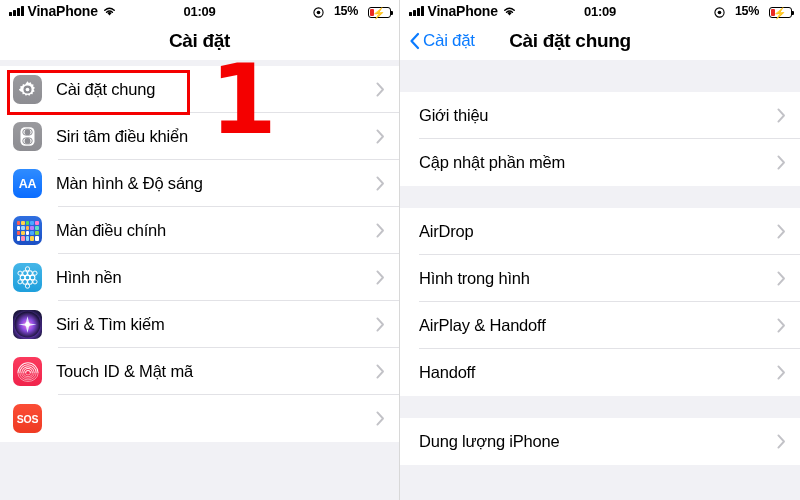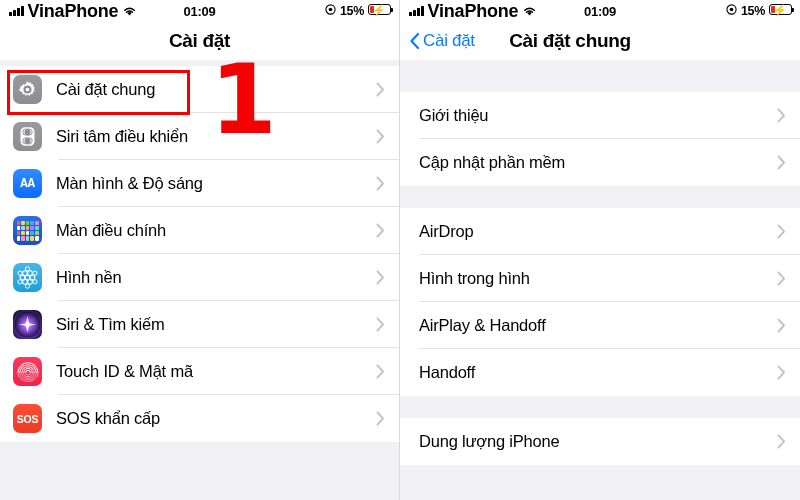--- a/index.html
+++ b/index.html
@@ -17,37 +17,37 @@
   .phone.left { border-right: 1px solid #d8d8d8; }
 
   
   .statusbar {
     height: 22px; display: flex; align-items: center;
     padding: 0 8px 0 9px; position: relative;
     background: #ffffff;
   }
   .sb-left { display: flex; align-items: center; gap: 4px; }
   .sb-carrier {
-    font-size: 18px; font-weight: 700; color: #000;
+    font-size: 14px; font-weight: 700; color: #000;
     letter-spacing: -0.2px;
     text-align: center;
   }
   .bars { display: flex; align-items: flex-end; gap: 1.5px; height: 10px; }
   .bars i { width: 2.5px; background: #000; border-radius: 0.5px; display:block; }
   .bars i:nth-child(1){ height: 4px; }
   .bars i:nth-child(2){ height: 6px; }
   .bars i:nth-child(3){ height: 8px; }
   .bars i:nth-child(4){ height: 10px; }
   .sb-time {
     position: absolute; left: 0; right: 0; text-align: center;
     font-size: 13px; font-weight: 700; color: #000;
     letter-spacing: -0.2px; pointer-events: none;
   }
   .sb-right {
-    margin-left: auto; display: flex; align-items: flex-start; gap: 4px;
+    margin-left: auto; display: flex; align-items: flex-end; gap: 10px;
   }
   .sb-pct { font-size: 12.5px; font-weight: 700; color: #000; letter-spacing:-0.3px;}
   .batt {
     width: 23px; height: 11px; border: 1.4px solid #000;
     border-radius: 3px; position: relative; display: flex;
     align-items: center; padding: 1px;
   }
   .batt:after {
     content:""; position:absolute; right:-3.2px; top:3px;
     width:2px; height:4px; background:#000;
@@ -106,21 +106,21 @@
   }
   .chev {
     margin-left: auto; margin-right: 14px;
     width: 9px; height: 15px; flex: none;
   }
   .chev svg, .chev-back svg { display: block; }
 
   
   .ic-gear { background: linear-gradient(#9a9a9e,#8d8d92); }
   .ic-cc   { background: linear-gradient(#9a9a9e,#8d8d92); }
-  .ic-aa   { background: linear-gradient(#2f8cff,#0a6cff); font-family: Liberation Mono, monospace; }
+  .ic-aa   { background: linear-gradient(#2f8cff,#0a6cff); }
   .ic-home { background: linear-gradient(#2f6fe0,#1b4fc4); }
   .ic-acc  { background: linear-gradient(#1d84ff,#0062e8); }
   .ic-wall { background: linear-gradient(#45b6e8,#1e9fdc); }
   .ic-siri { background: radial-gradient(circle at 50% 55%, #d74fe0 0%, #7b3fd6 42%, #221a4a 75%, #0d0b1f 100%); }
   .ic-touch{ background: linear-gradient(#fb3a5d,#f0234b); }
   .ic-sos  { background: linear-gradient(#fb4d36,#ef3b23); }
 
   .aa-txt {
     color:#fff; font-size:12.5px; font-weight:700; letter-spacing:-0.3px;
   }
@@ -338,21 +338,20 @@
   <svg width="9" height="15" viewBox="0 0 9 15">
     <path d="M1.4 1.4 L7 7.5 L1.4 13.6" stroke="#c2c2c7" stroke-width="1.9" fill="none" stroke-linecap="round" stroke-linejoin="round"></path>
               </svg>
             </span>
             <span class="sep"></span>
           </div>
           <div class="row">
             <span class="ico ic-sos">
               <span class="sos-txt">SOS</span>
             </span>
-            <span class="label">SOS khẩn cấp</span>
             <span class="chev">
   <svg width="9" height="15" viewBox="0 0 9 15">
     <path d="M1.4 1.4 L7 7.5 L1.4 13.6" stroke="#c2c2c7" stroke-width="1.9" fill="none" stroke-linecap="round" stroke-linejoin="round"></path>
               </svg>
             </span>
           </div>
         </div>
     </div>
 
     <div class="hl-box" style="left:7px; top:70px; width:183px; height:45px;"></div>

